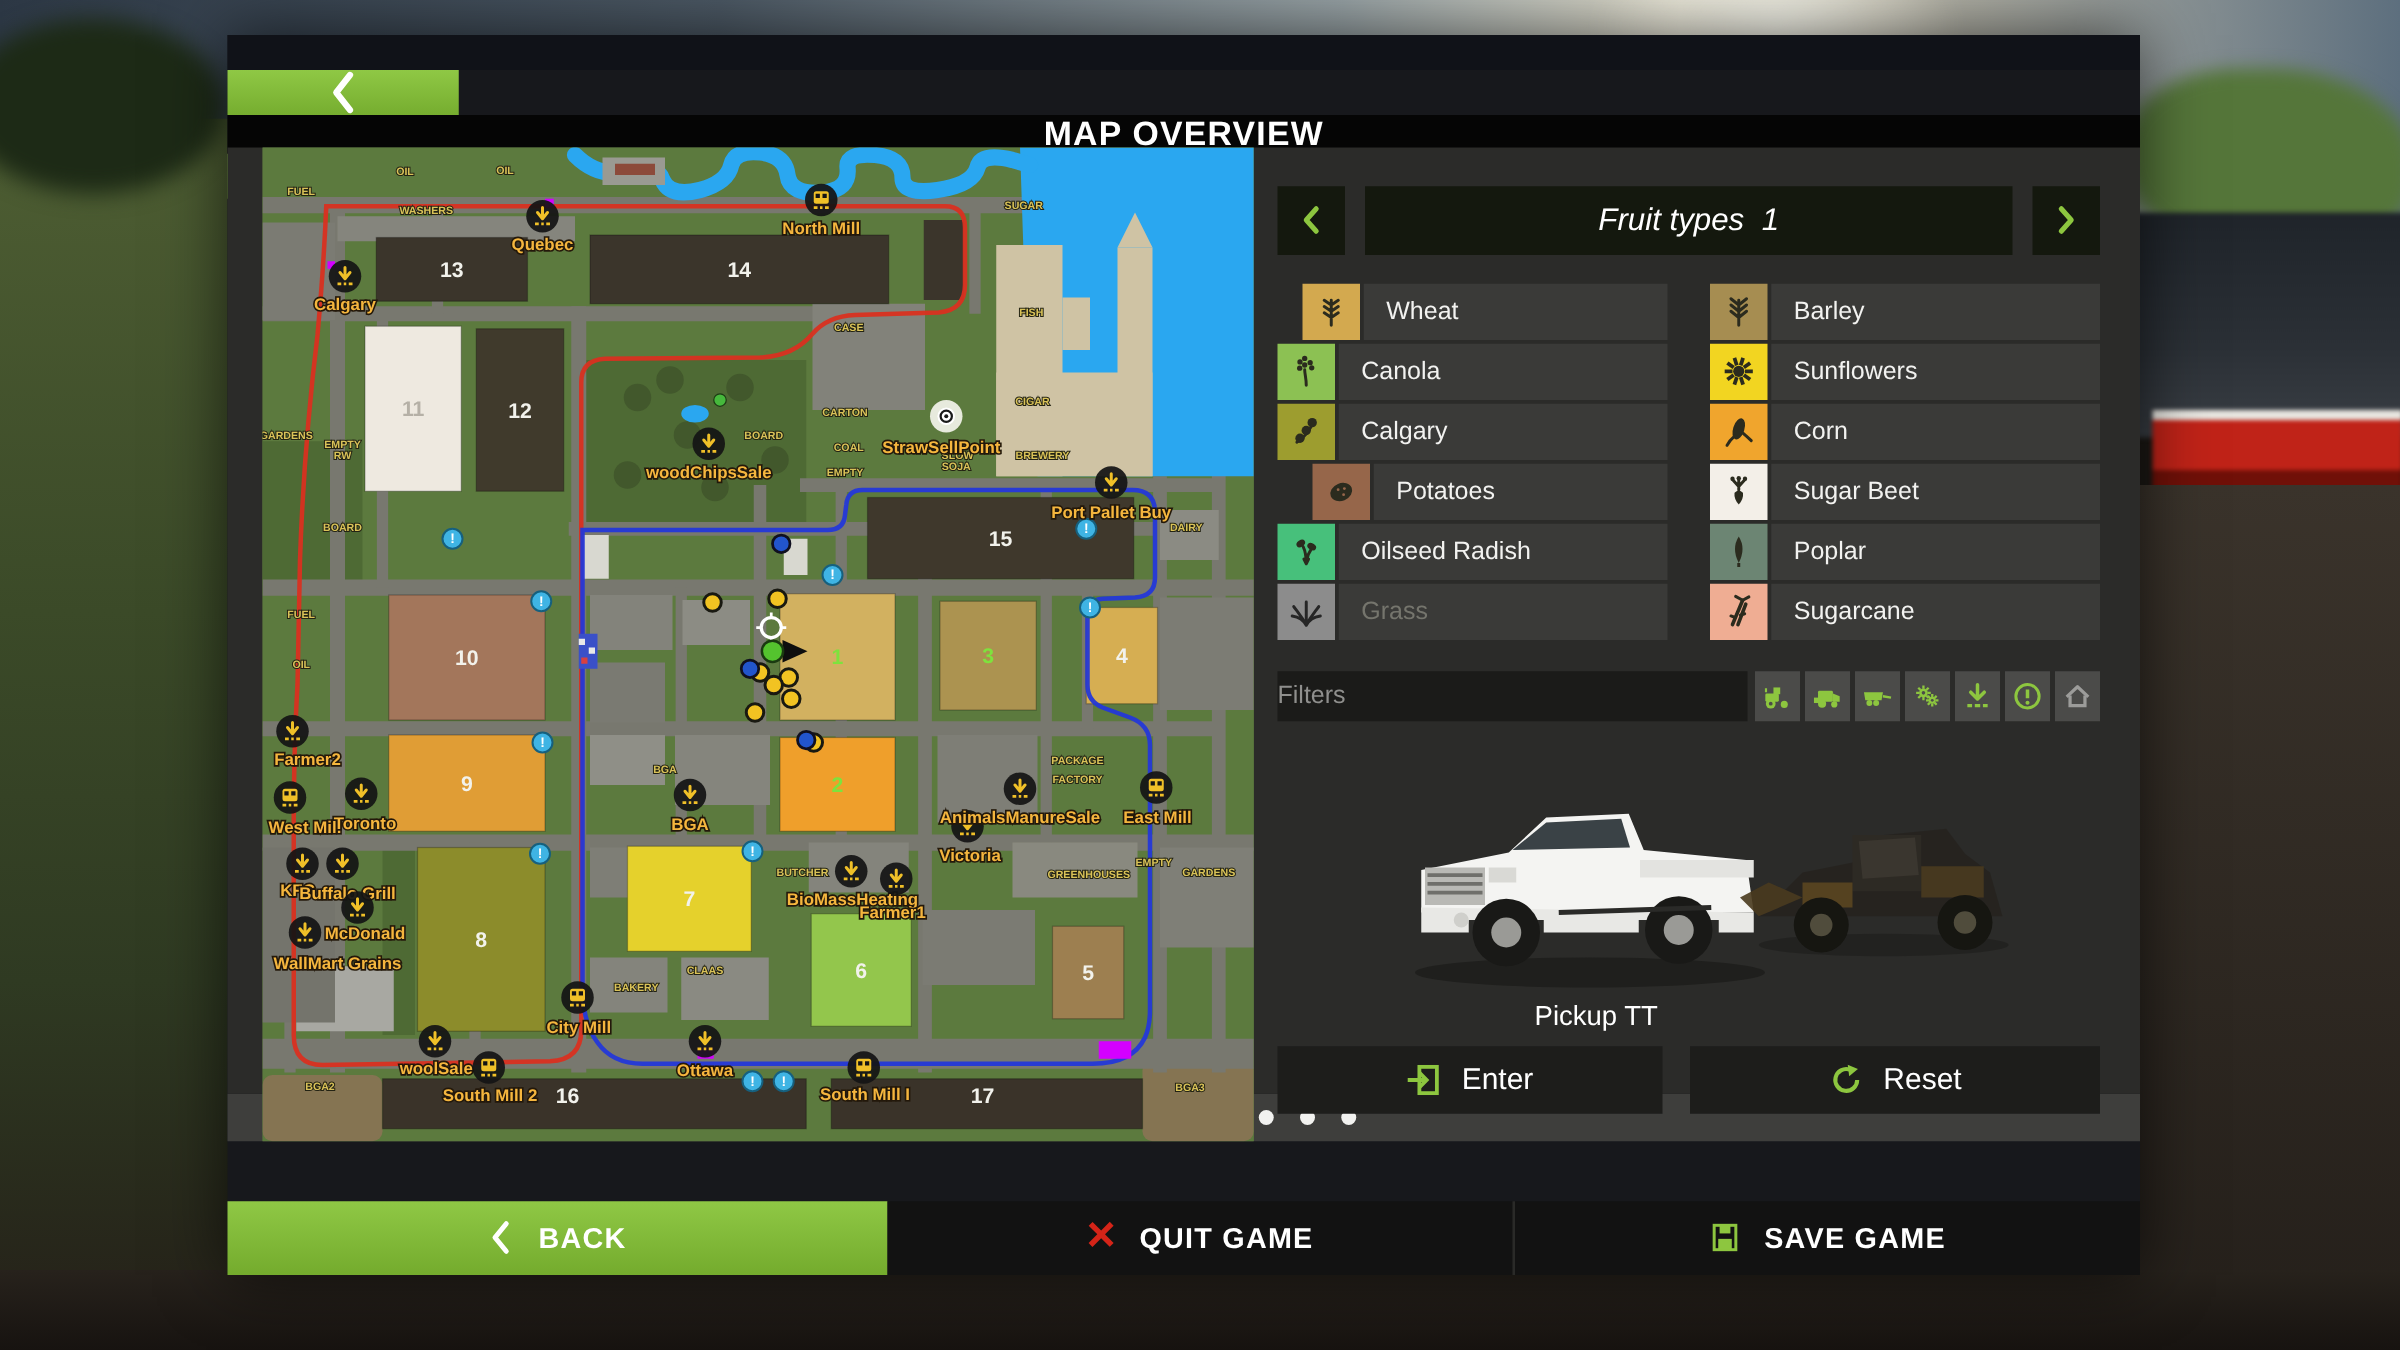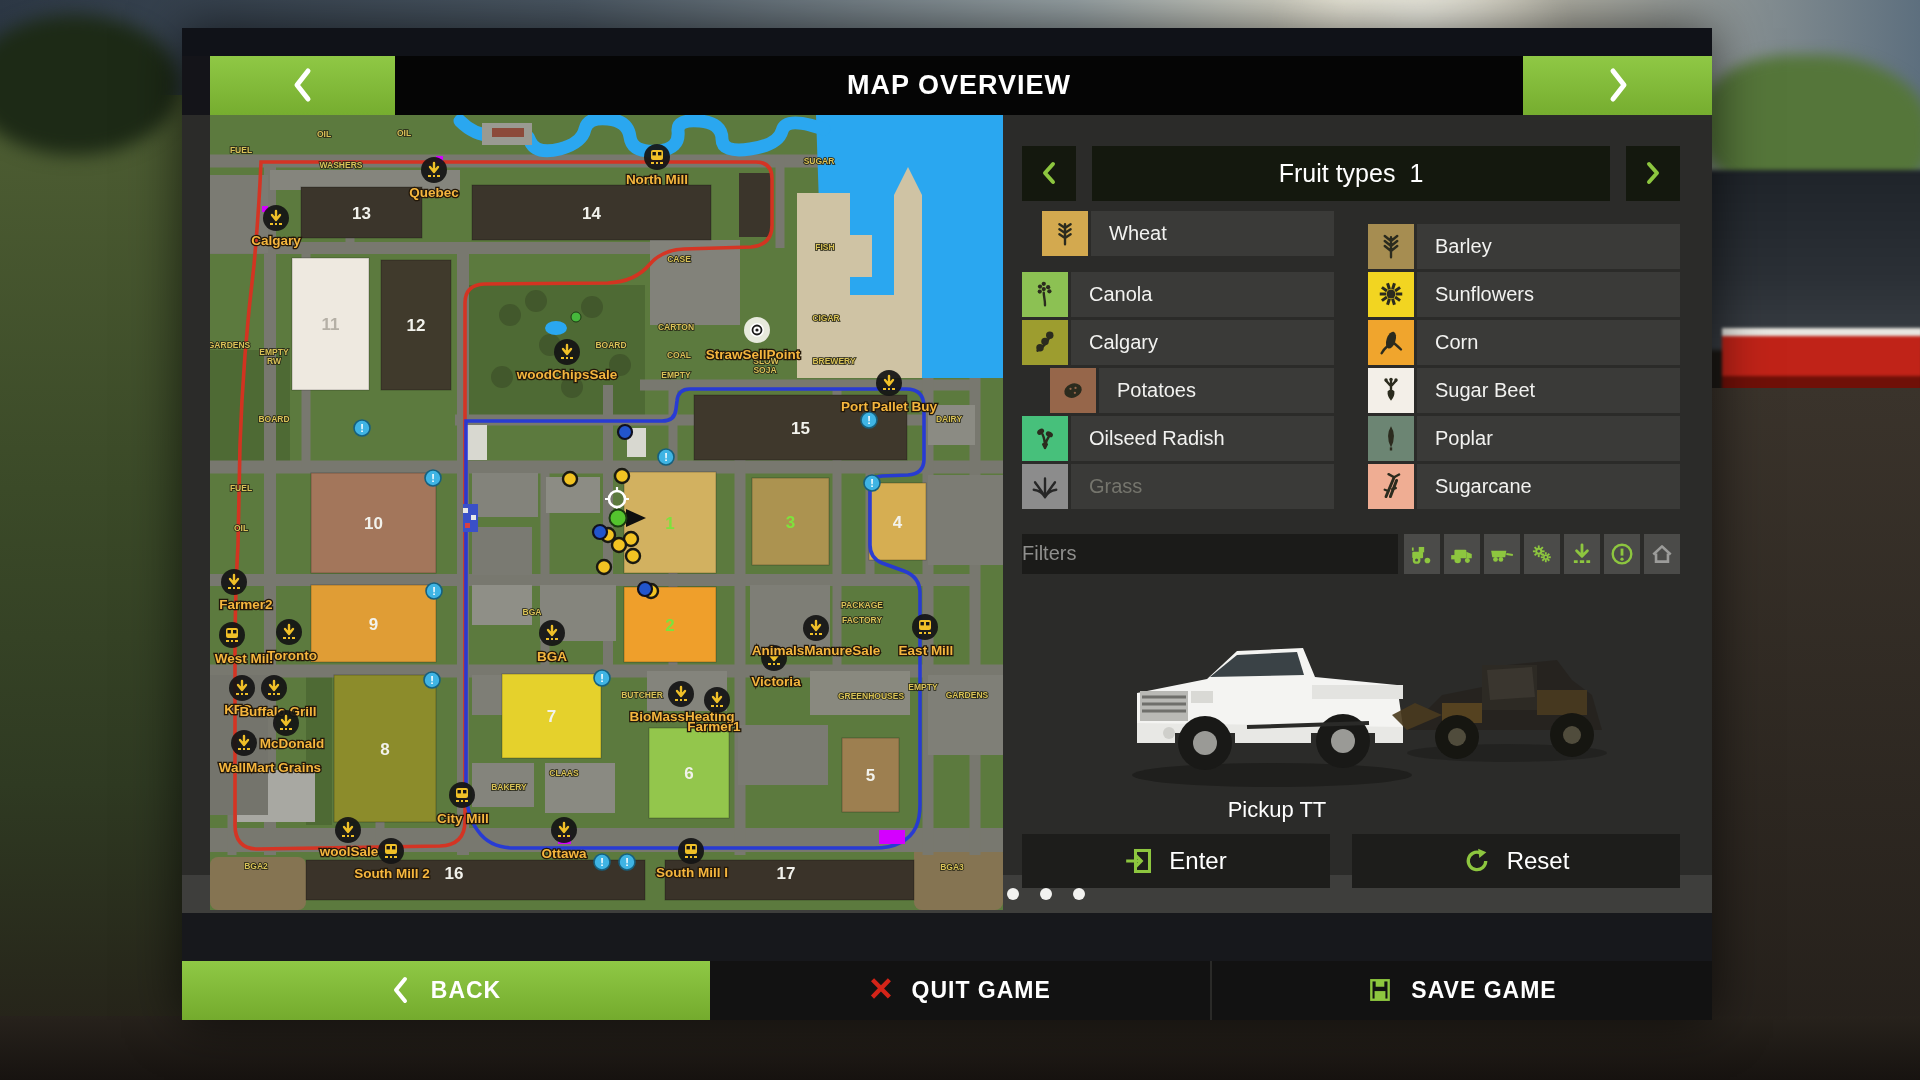--- a/index.html
+++ b/index.html
@@ -18,34 +18,34 @@
   .rtrees { left:1700px; top:55px; width:230px; height:150px; background:#55763a; border-radius:40% 50% 40% 50%; filter:blur(7px); }
   .rbarn { left:1698px; top:170px; width:232px; height:180px; background:linear-gradient(180deg,#1f242a,#2b3036 60%,#3a3f45); filter:blur(2px); }
   .rtrailer { left:1722px; top:328px; width:200px; height:64px; background:linear-gradient(180deg,#e8e6e0 0 12%, #c02318 12% 75%, #701008 75%); filter:blur(1.5px); }
   .rground { left:1698px; top:388px; width:232px; height:700px; background:linear-gradient(180deg,#3a332b,#241f1a); }
   .bstrip { left:0; top:1016px; width:1920px; height:64px; background:linear-gradient(180deg,#27221c,#171310); }
 
   
   #ui { position:absolute; left:182px; top:28px; width:1530px; height:992px;
     background:#17181c; box-shadow:0 0 50px rgba(0,0,0,.65); display:flex; flex-direction:column; }
   #topMargin { height:29px; background:rgba(16,18,24,.9); }
-  #titleRow { height:62px; display:flex; }
+  #titleRow { height:62px; display:flex;flex-direction:column; }
   #titleRow .lpad { width:28px; background:#141419; }
   .greenbtn { background:linear-gradient(180deg,#8fc845,#76ad2f); display:flex; align-items:center; justify-content:center; cursor:pointer; }
   #navLeft { width:185px; }
   #navRight { width:189px; }
   #titleCenter { flex:1; background:#050505; color:#fff; display:flex; align-items:center; justify-content:center;
     font-size:27px; font-weight:bold; letter-spacing:1px; }
   #content { position:relative; height:795px; background:#2b2b29; }
   #mapWrap { position:absolute; left:28px; top:0; width:793px; height:795px; background:#5c7a3e; }
   #mapWrap svg { display:block; }
 
   
   .hdrCell { background:#14180e; }
-  #fpHeader { position:absolute; left:840px; top:31px; width:658px; height:55px; display:flex; gap:16px; }
+  #fpHeader { position:absolute; left:840px; top:31px; width:658px; height:55px; display:flex; gap:16px;font-style:italic; }
   #fpPrev,#fpNext { width:54px; display:flex; align-items:center; justify-content:center; cursor:pointer; }
   #fpTitleBox { flex:1; display:flex; align-items:center; justify-content:center; color:#fff; font-size:25px; gap:14px; }
   .fruitRow { position:absolute; width:312px; height:45px; display:flex; }
   .fruitIcon { width:46px; height:45px; display:flex; align-items:center; justify-content:center; }
   .fruitLabel { flex:1; margin-left:3px; background:#3a3a38; color:#f2f2f0; font-size:20px; display:flex; align-items:center; padding-left:18px; }
   .fruitRow.disabled .fruitLabel { color:#75756d; }
   #filterBox { position:absolute; left:840px; top:419px; width:376px; height:40px; background:#1b1b19; color:#8f8f8d;
     font-size:20px; display:flex; align-items:center; }
   .filterBtn { position:absolute; top:419px; width:36px; height:40px; background:#4b4b49; display:flex; align-items:center; justify-content:center; cursor:pointer; }
 
@@ -481,21 +481,21 @@
         <span>1</span>
       </div>
       <div id="fpNext" class="hdrCell">
         <svg width="22" height="26" viewBox="0 0 22 26">
             <polyline points="7,4 15,13 7,22" fill="none" stroke="#8dc63f" stroke-width="4" stroke-linecap="round" stroke-linejoin="round"></polyline>
           </svg>
       </div>
     </div>
 
     <div id="fruitRows">
-        <div class="fruitRow" style="left: 840px; top: 96px; padding-left: 20px;">
+        <div class="fruitRow" style="left: 840px; top: 109px; padding-left: 20px;">
           <div class="fruitIcon" style="background: rgb(211, 169, 79);">
             <svg width="30" height="30" viewBox="0 0 24 24">
               <path d="M12 21V5 M12 8L7.5 5 M12 8L16.5 5 M12 12L7.5 9 M12 12L16.5 9 M12 16L7.5 13 M12 16L16.5 13" stroke="#2b2b1e" stroke-width="1.9" stroke-linecap="round" fill="none"></path>
             </svg>
           </div>
           <div class="fruitLabel">Wheat</div>
         </div>
         <div class="fruitRow" style="left: 840px; top: 157px;">
           <div class="fruitIcon" style="background: rgb(140, 193, 83);">
             <svg width="30" height="30" viewBox="0 0 24 24">

